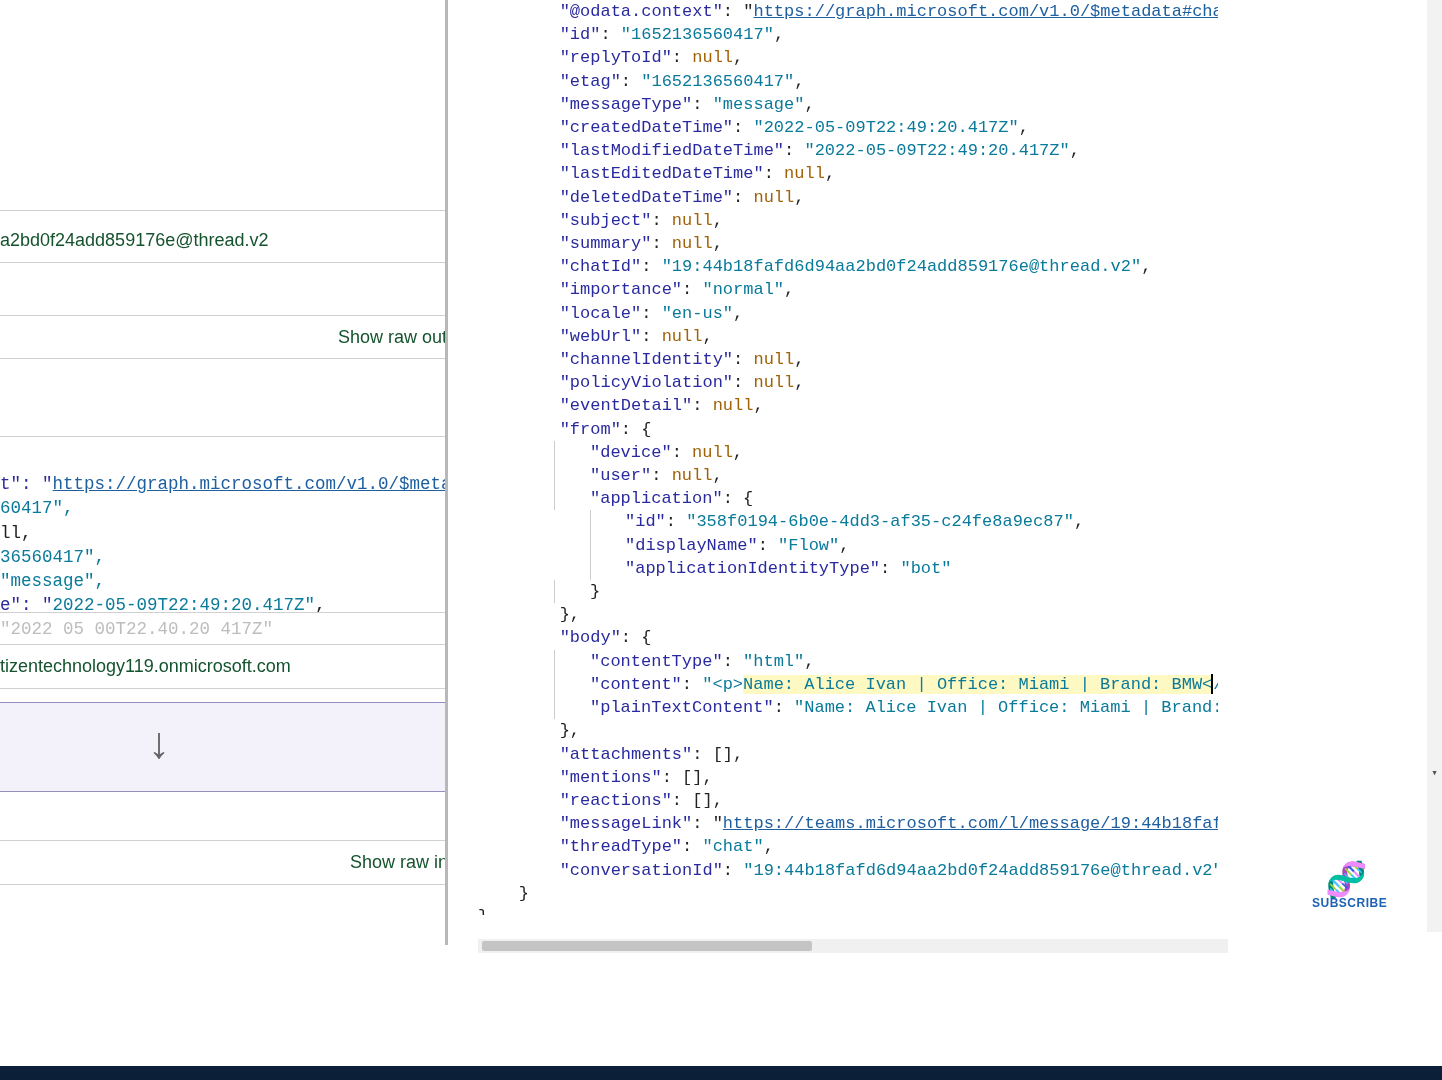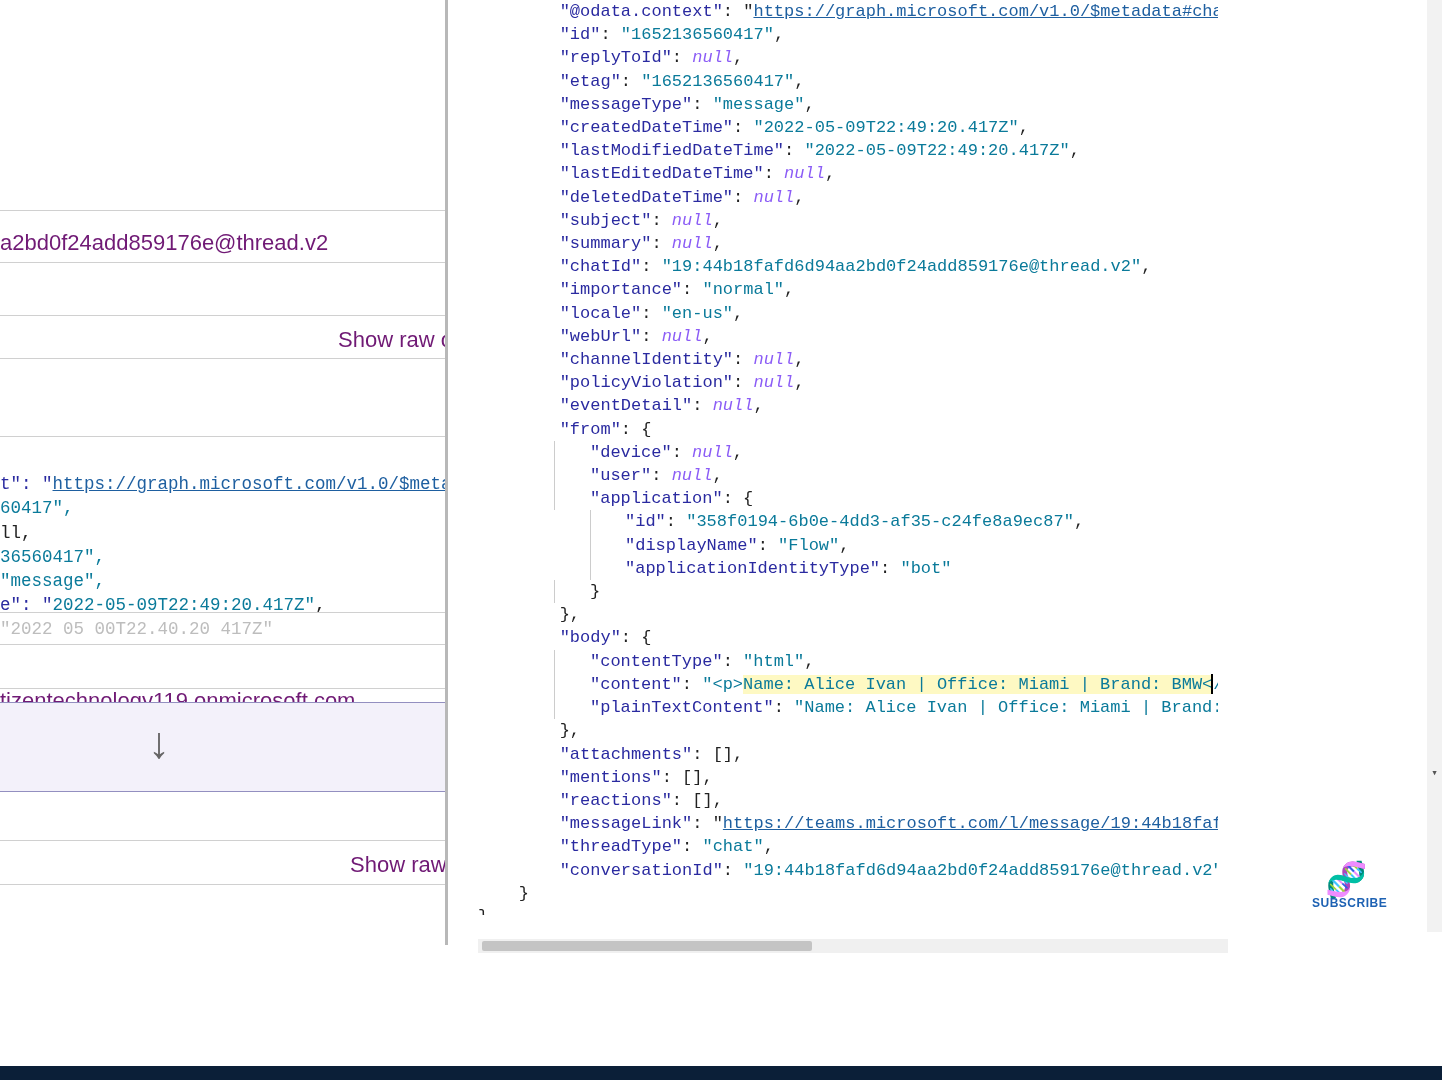--- a/index.html
+++ b/index.html
@@ -17,23 +17,23 @@
     left: 0;
     top: 0;
     width: 448px;
     height: 945px;
     background: #fff;
     border-right: 3px solid #b8b8b8;
     overflow: hidden;
   }
   .left-text {
     position: absolute;
-    color: #701a75;
+    color: #14532d;
     font-family: 'Segoe UI', sans-serif;
-    font-size: 22px;
+    font-size: 18px;
     white-space: nowrap;
   }
   .right-pane {
     position: absolute;
     left: 478px;
     top: 0;
     width: 964px;
     height: 945px;
     background: #fff;
   }
@@ -44,21 +44,21 @@
     width: 740px;
     height: 915px;
     overflow: hidden;
     padding-left: 0;
     line-height: 23.2px;
   }
   .json-line { white-space: pre; }
   .k { color: #2a2aa0; }
   .s { color: #0a7a9a; }
   .p { color: #222; }
-  .n { color: #8b5cf6; font-style: italic; }
+  .n { color: #a16207; }
   .lnk { color: #1e5fa0; text-decoration: underline; }
   .hl { background: #fef9c3; }
   .cursor-bar {
     display: inline-block;
     width: 2px;
     height: 20px;
     background: #000;
     vertical-align: middle;
     margin-left: -1px;
   }
@@ -159,21 +159,21 @@
 <span class="s">60417",</span>
 <span class="p">ll,</span>
 <span class="s">36560417",</span>
 <span class="s">"message",</span>
 <span class="k">e": "</span><span class="s">2022-05-09T22:49:20.417Z"</span><span class="p">,</span>
 <span style="color:#bdbdbd"><span>"</span><span>2022 05 00T22.40.20 417Z"</span></span>
   </div>
 
   <div class="gray-sep" style="top:612px;"></div>
   <div class="gray-sep" style="top:644px;"></div>
-  <div class="left-text" style="left:0; top:656px;margin-top:32px;">tizentechnology119.onmicrosoft.com</div>
+  <div class="left-text" style="left:0; top:656px;">tizentechnology119.onmicrosoft.com</div>
   <div class="gray-sep" style="top:688px;"></div>
 
   <div class="arrow-box"></div>
   <div class="arrow-down">↓</div>
 
   <div class="gray-sep" style="top:840px;"></div>
   <div class="left-text" style="left:350px; top:852px;">Show raw inpu</div>
   <div class="gray-sep" style="top:884px;"></div>
 </div>
 

